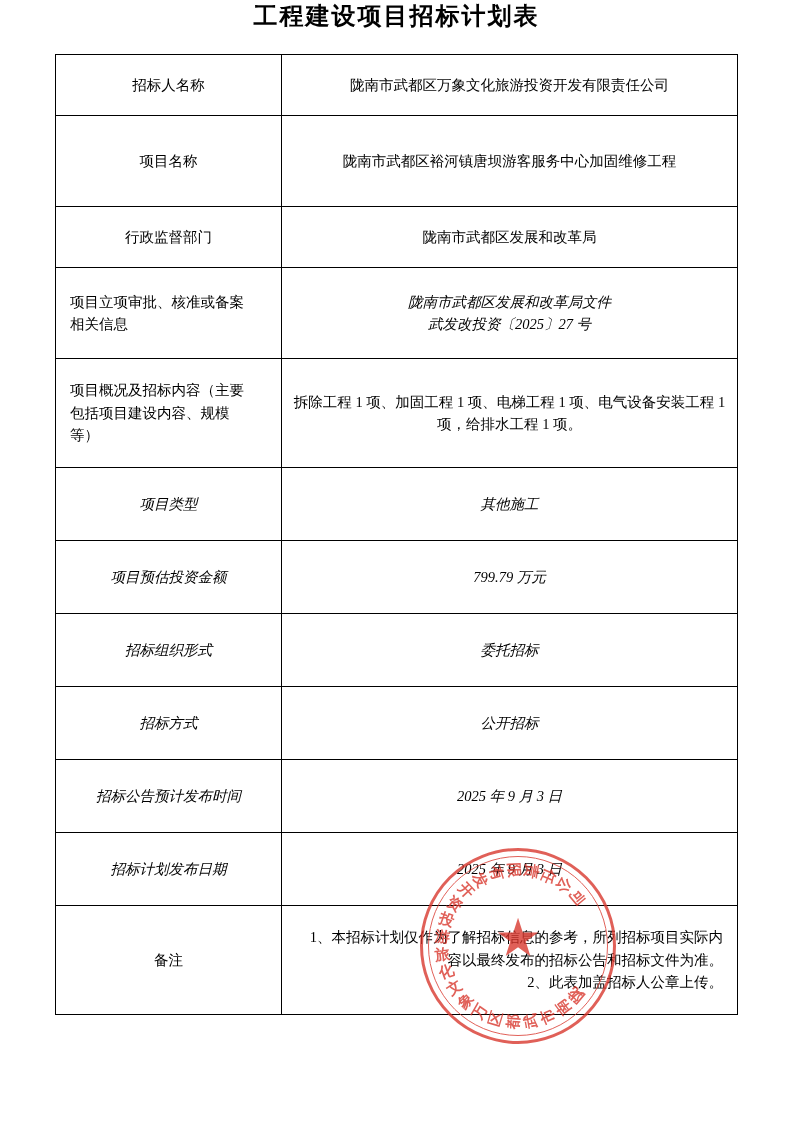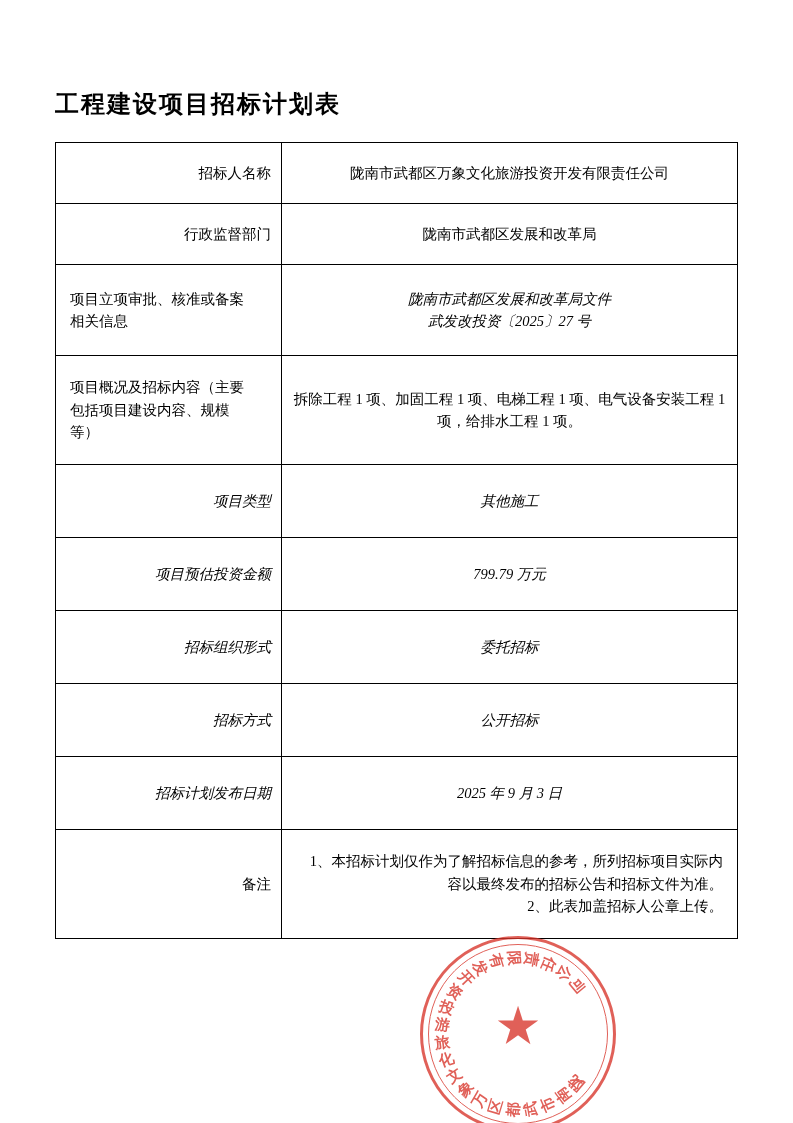--- a/index.html
+++ b/index.html
@@ -16,43 +16,42 @@
     overflow: hidden;
   }
   .page {
     position: relative;
     width: 793px;
     height: 1123px;
     box-sizing: border-box;
     padding: 0 55px;
   }
   .doc-title {
-    text-align: left;
+    text-align: center;
     font-size: 24px;
     font-weight: bold;
     letter-spacing: 2px;
-    margin-top: 88px;
     margin-bottom: 22px;
     font-family: "Liberation Serif", "DejaVu Serif", serif;
   }
   table.main {
     width: 100%;
     border-collapse: collapse;
     table-layout: fixed;
     font-size: 14.5px;
   }
   table.main td {
     border: 1px solid #000000;
     padding: 8px 10px;
     vertical-align: middle;
     line-height: 1.55;
   }
   td.label {
     width: 205px;
-    text-align: right;
+    text-align: center;
   }
   td.label.left {
     text-align: left;
     padding-left: 14px;
     padding-right: 28px;
   }
   td.value {
     text-align: center;
   }
   td.value.left {
@@ -118,20 +117,24 @@
 
   <div class="doc-title">工程建设项目招标计划表</div>
 
   <table class="main">
     <tbody>
       <tr>
         <td class="label cell-h">招标人名称</td>
         <td class="value cell-h">陇南市武都区万象文化旅游投资开发有限责任公司</td>
       </tr>
       <tr>
+        <td class="label cell-h3">项目名称</td>
+        <td class="value cell-h3">陇南市武都区裕河镇唐坝游客服务中心加固维修工程</td>
+      </tr>
+      <tr>
         <td class="label cell-h">行政监督部门</td>
         <td class="value cell-h">陇南市武都区发展和改革局</td>
       </tr>
       <tr>
         <td class="label left cell-h3">项目立项审批、核准或备案相关信息</td>
         <td class="value cell-h3" style="white-space: pre-line; font-style: italic;">陇南市武都区发展和改革局文件
 武发改投资〔2025〕27 号</td>
       </tr>
       <tr>
         <td class="label left cell-h4">项目概况及招标内容（主要包括项目建设内容、规模等）</td>
@@ -145,20 +148,24 @@
         <td class="label cell-h2">项目预估投资金额</td>
         <td class="value cell-h2">799.79 万元</td>
       </tr>
       <tr>
         <td class="label cell-h2">招标组织形式</td>
         <td class="value cell-h2">委托招标</td>
       </tr>
       <tr>
         <td class="label cell-h2">招标方式</td>
         <td class="value cell-h2">公开招标</td>
+      </tr>
+      <tr>
+        <td class="label cell-h2">招标公告预计发布时间</td>
+        <td class="value cell-h2">2025 年 9 月 3 日</td>
       </tr>
       <tr>
         <td class="label cell-h2">招标计划发布日期</td>
         <td class="value cell-h2">2025 年 9 月 3 日</td>
       </tr>
       <tr>
         <td class="label cell-h4">备注</td>
         <td class="value left cell-h4" style="white-space: pre-line;">1、本招标计划仅作为了解招标信息的参考，所列招标项目实际内容以最终发布的招标公告和招标文件为准。
 2、此表加盖招标人公章上传。</td>
       </tr>

